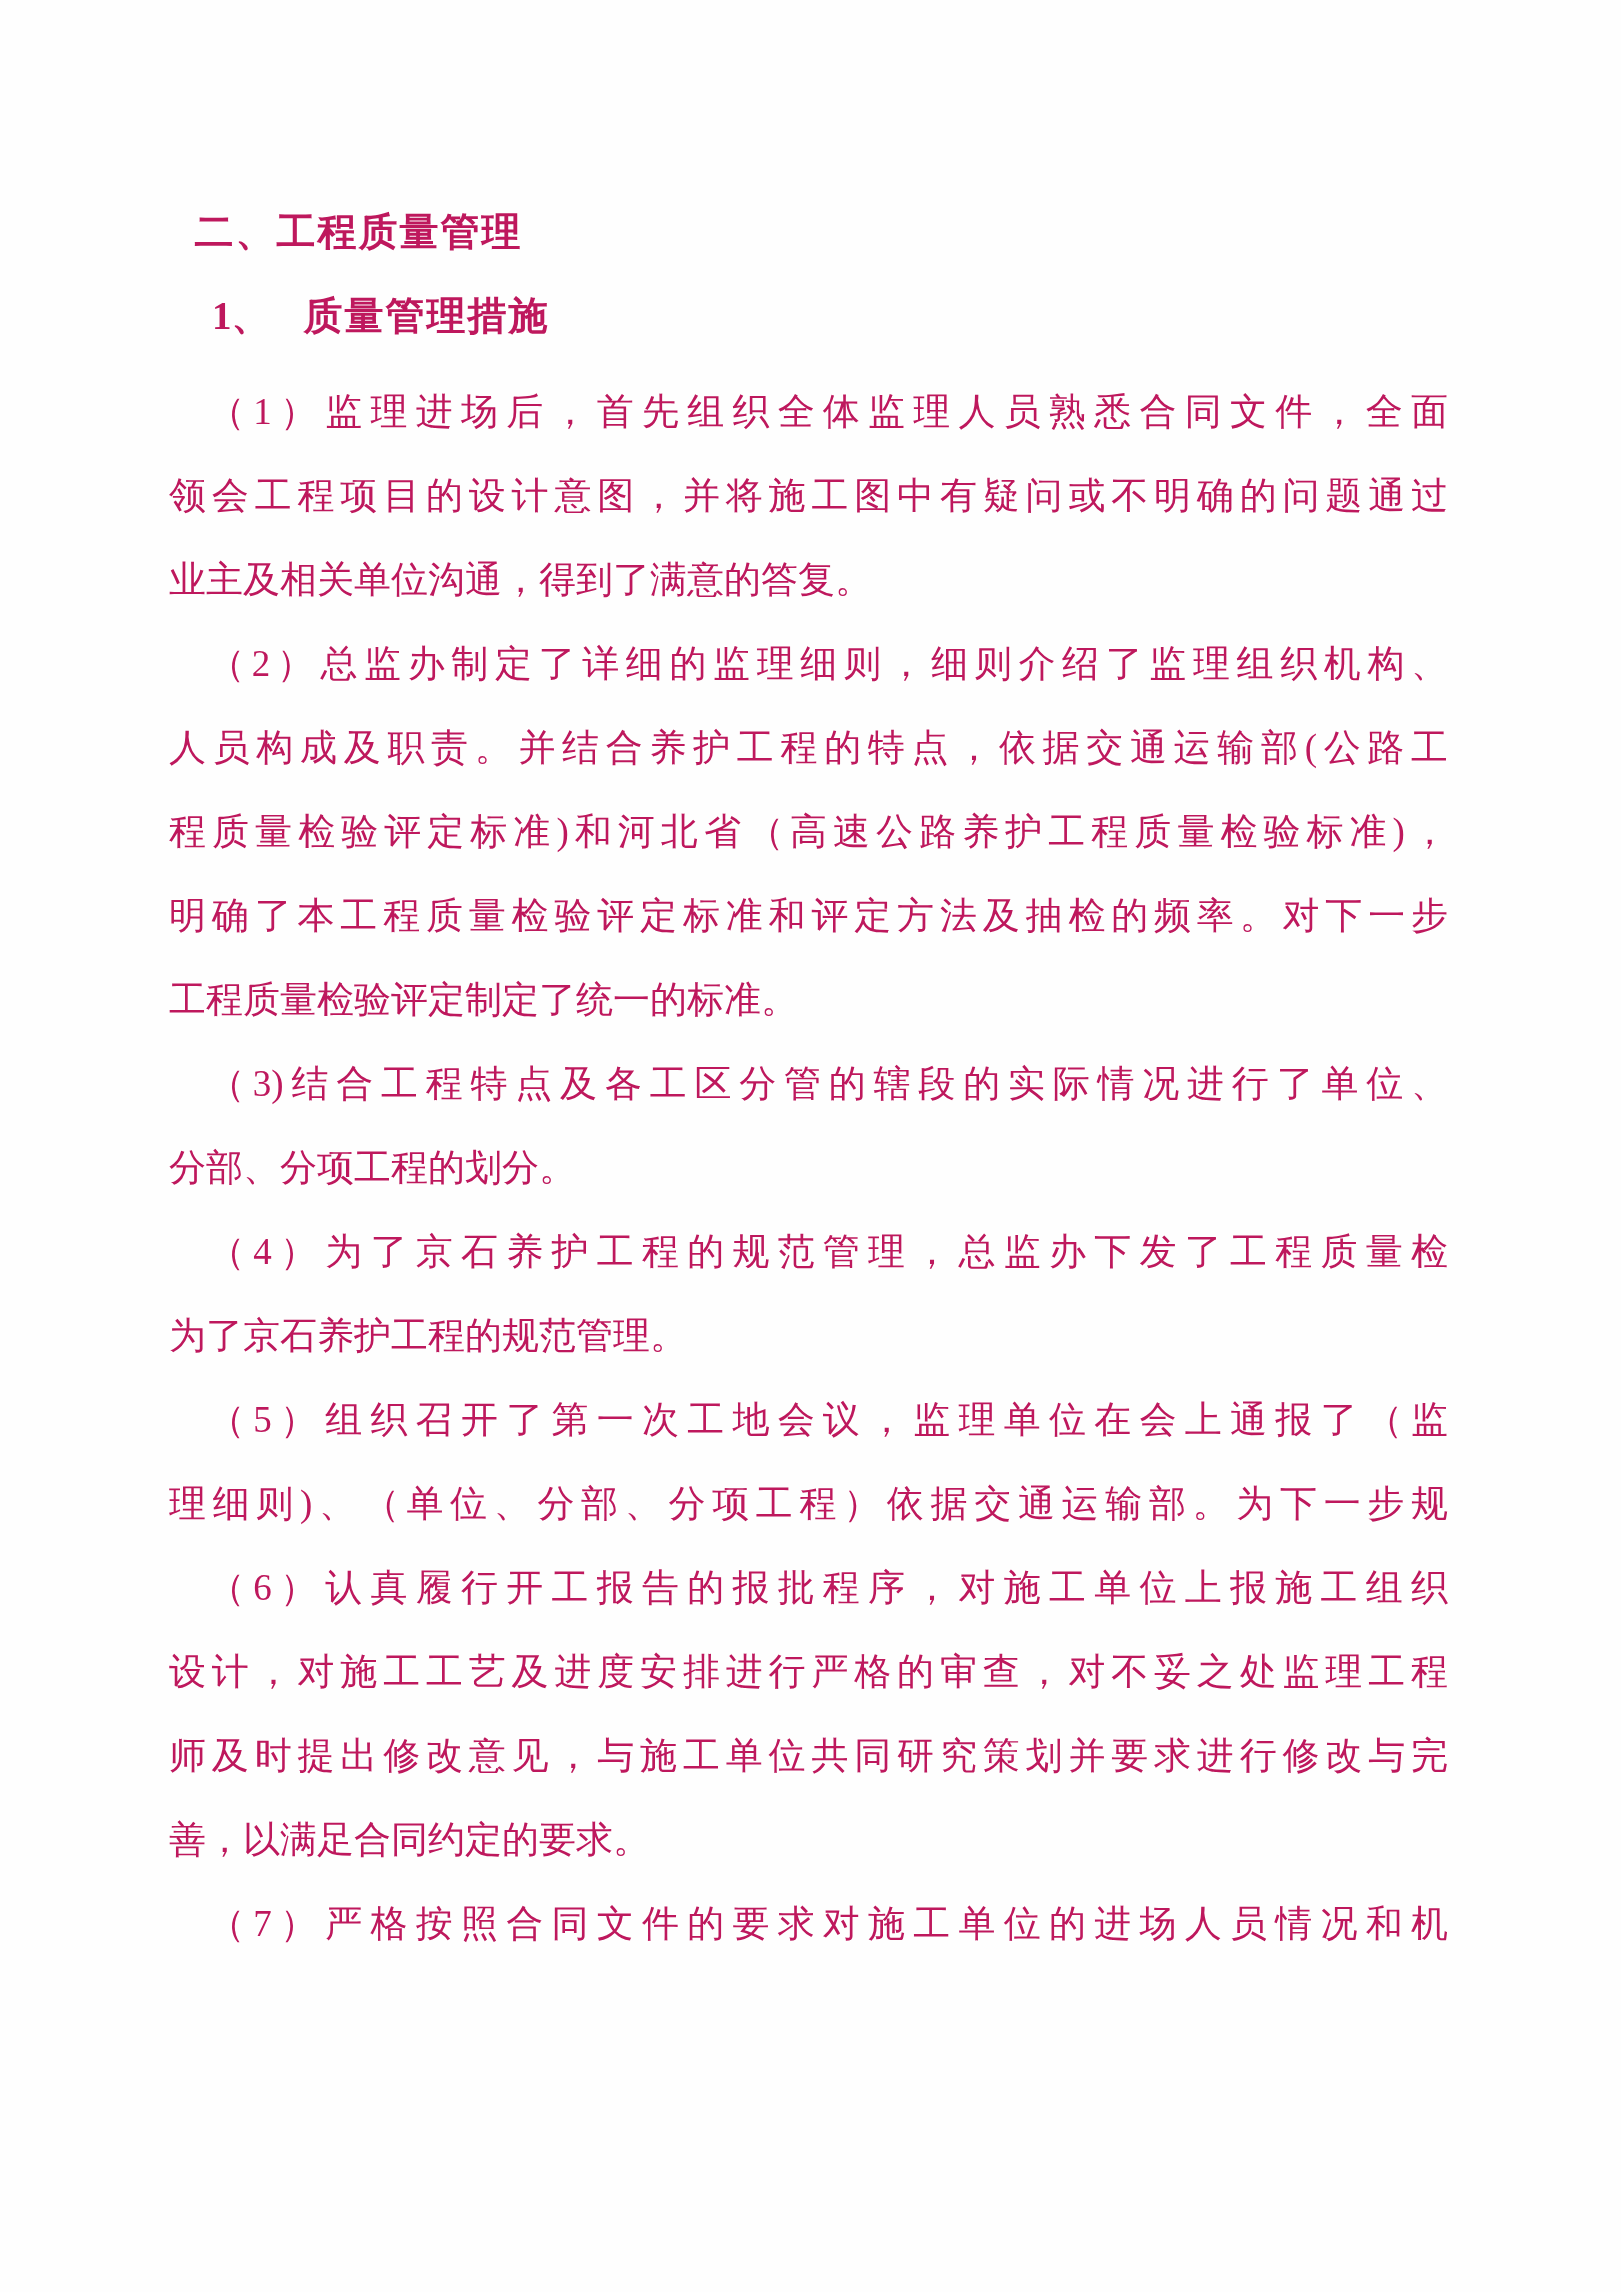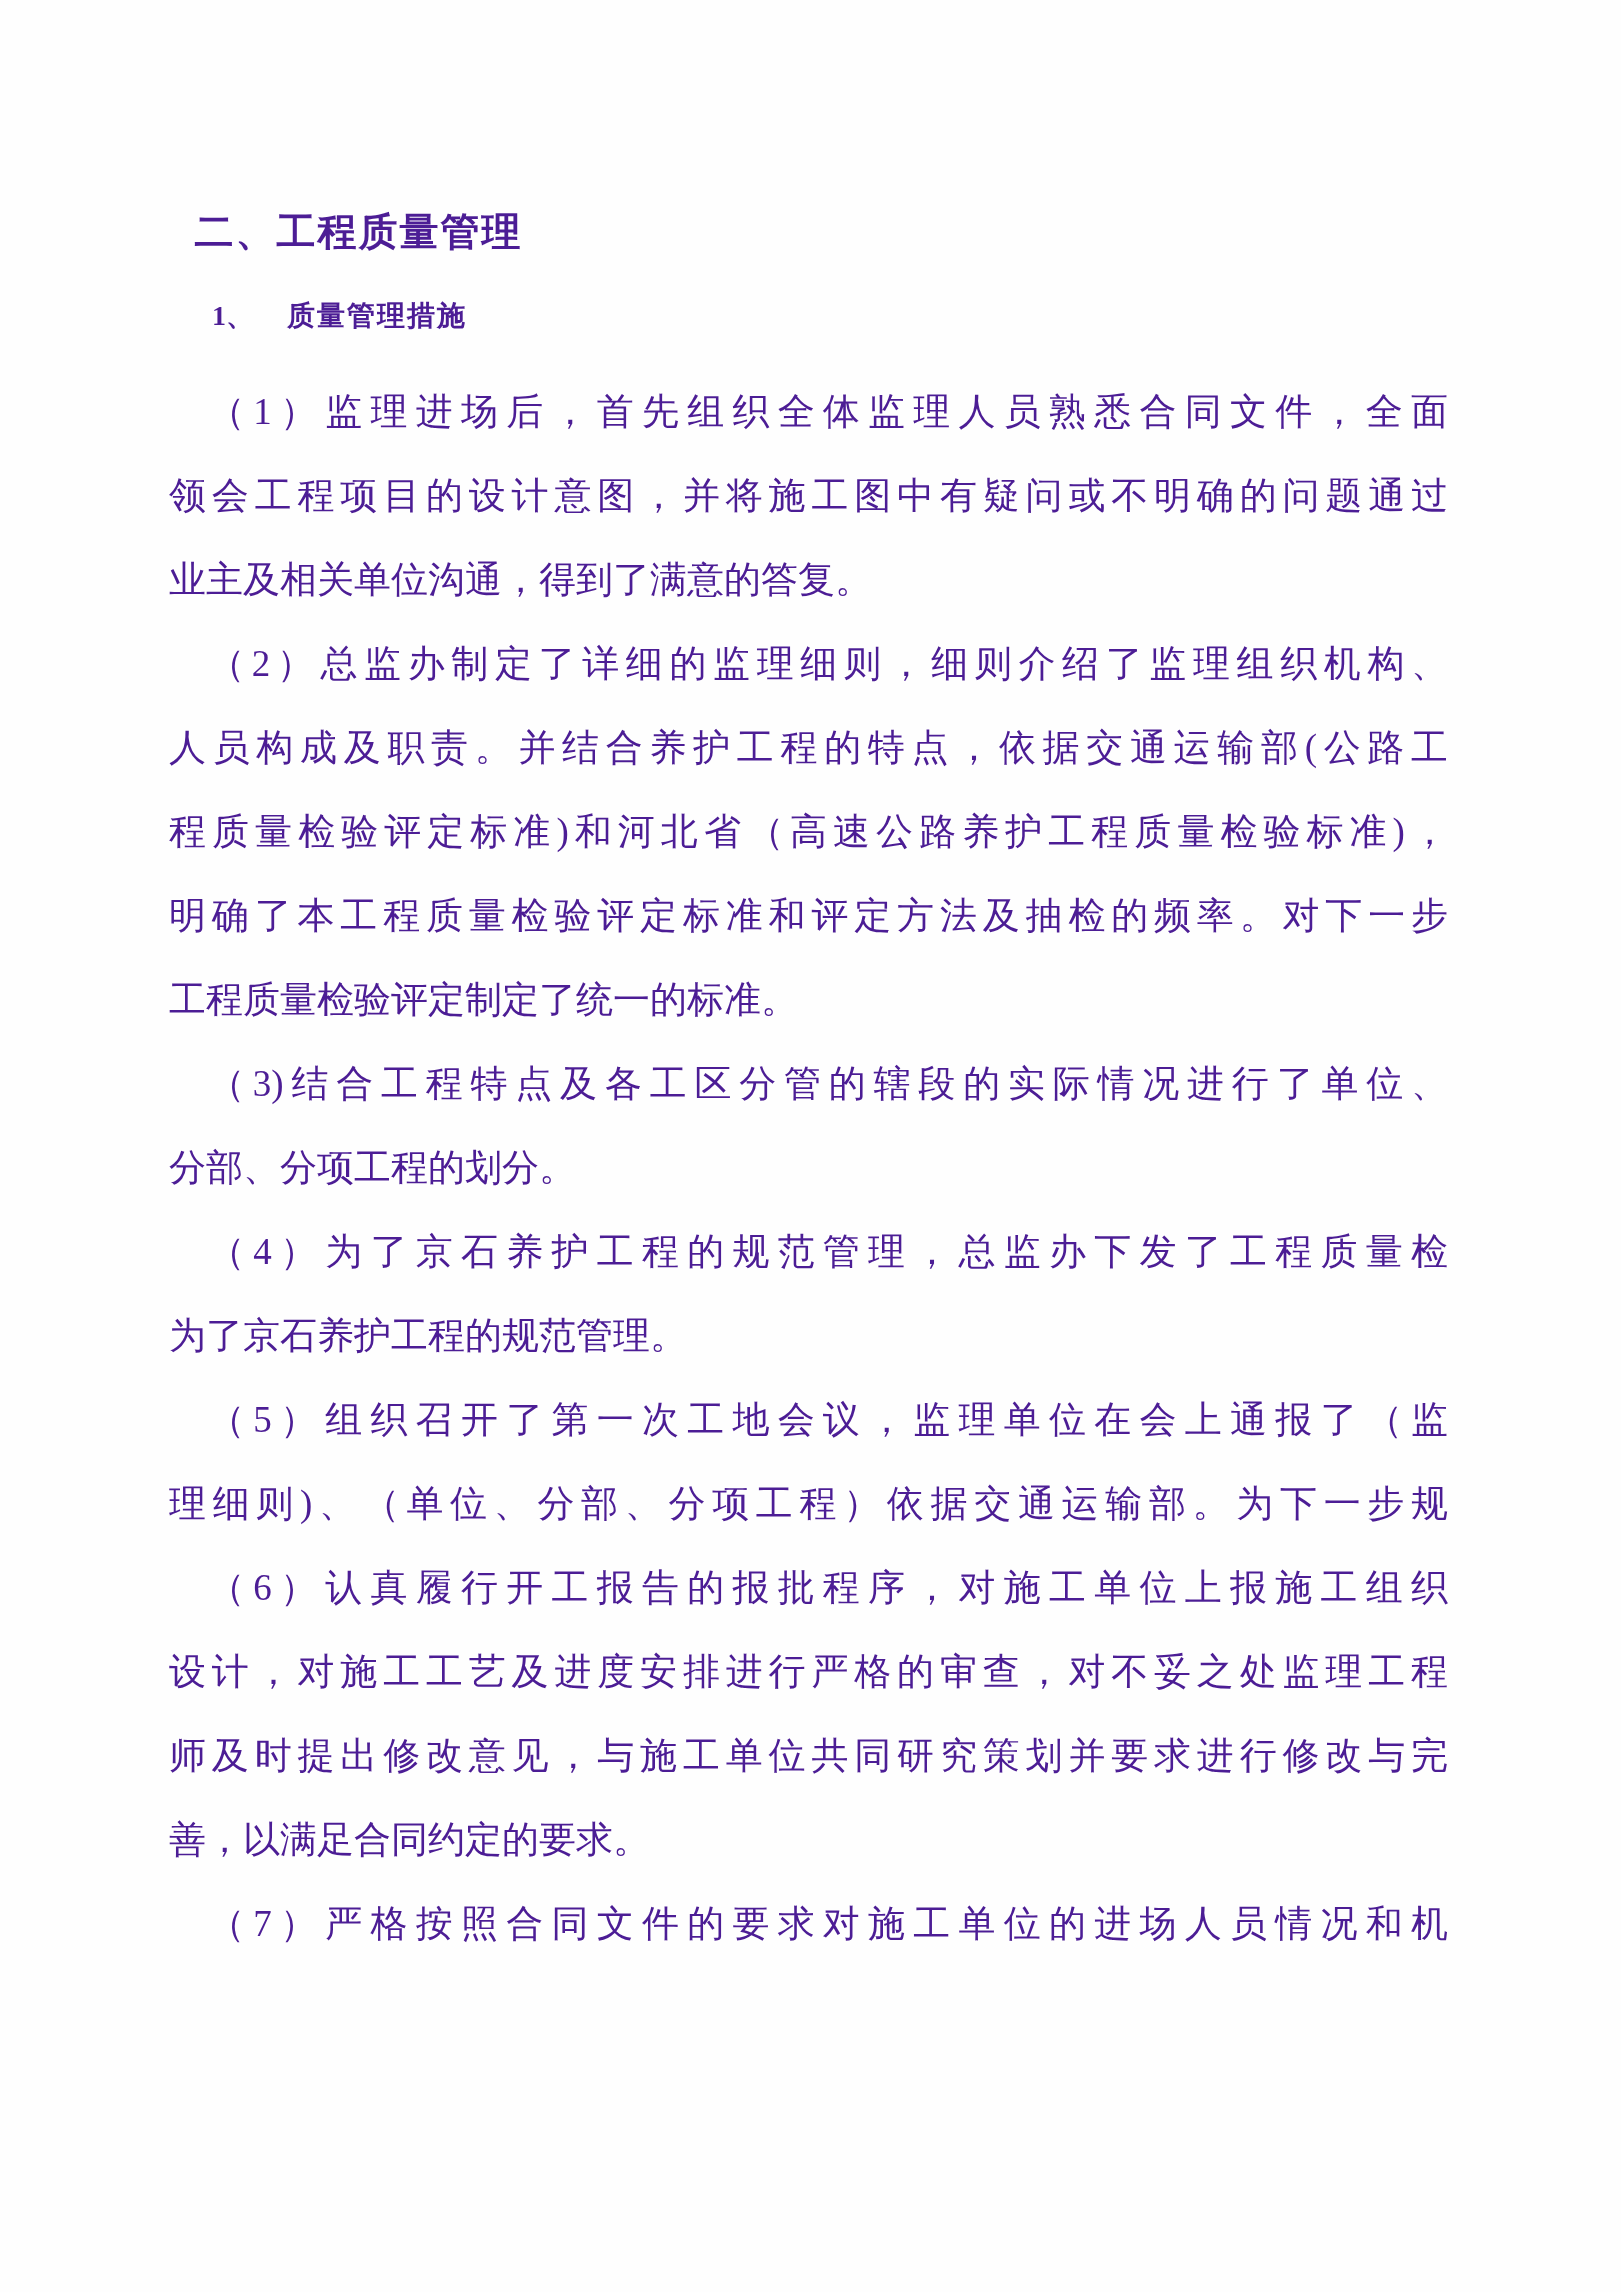--- a/index.html
+++ b/index.html
@@ -6,36 +6,36 @@
     margin: 0;
     padding: 0;
     background: #e8e8e8;
   }
   .page {
     position: relative;
     width: 1621px;
     height: 2293px;
     margin: 0 auto;
     background: #fefefe;
-    color: #4c1d95;
+    color: #be185d;
     font-family: "Liberation Serif", "DejaVu Serif", serif;
     overflow: hidden;
     box-sizing: border-box;
     padding: 190px 173px 0 169px;
   }
   .doc-title {
     font-size: 39px;
     font-weight: bold;
     line-height: 84px;
     margin-left: 25.5px;
     letter-spacing: 2px;
     white-space: nowrap;
   }
   .section-heading {
-    font-size: 28px;
+    font-size: 39px;
     font-weight: bold;
     line-height: 84px;
     margin-left: 43px;
     margin-bottom: 11.8px;
     white-space: nowrap;
   }
   .section-heading .sec-num {
     display: inline-block;
   }
   .section-heading .sec-label {

